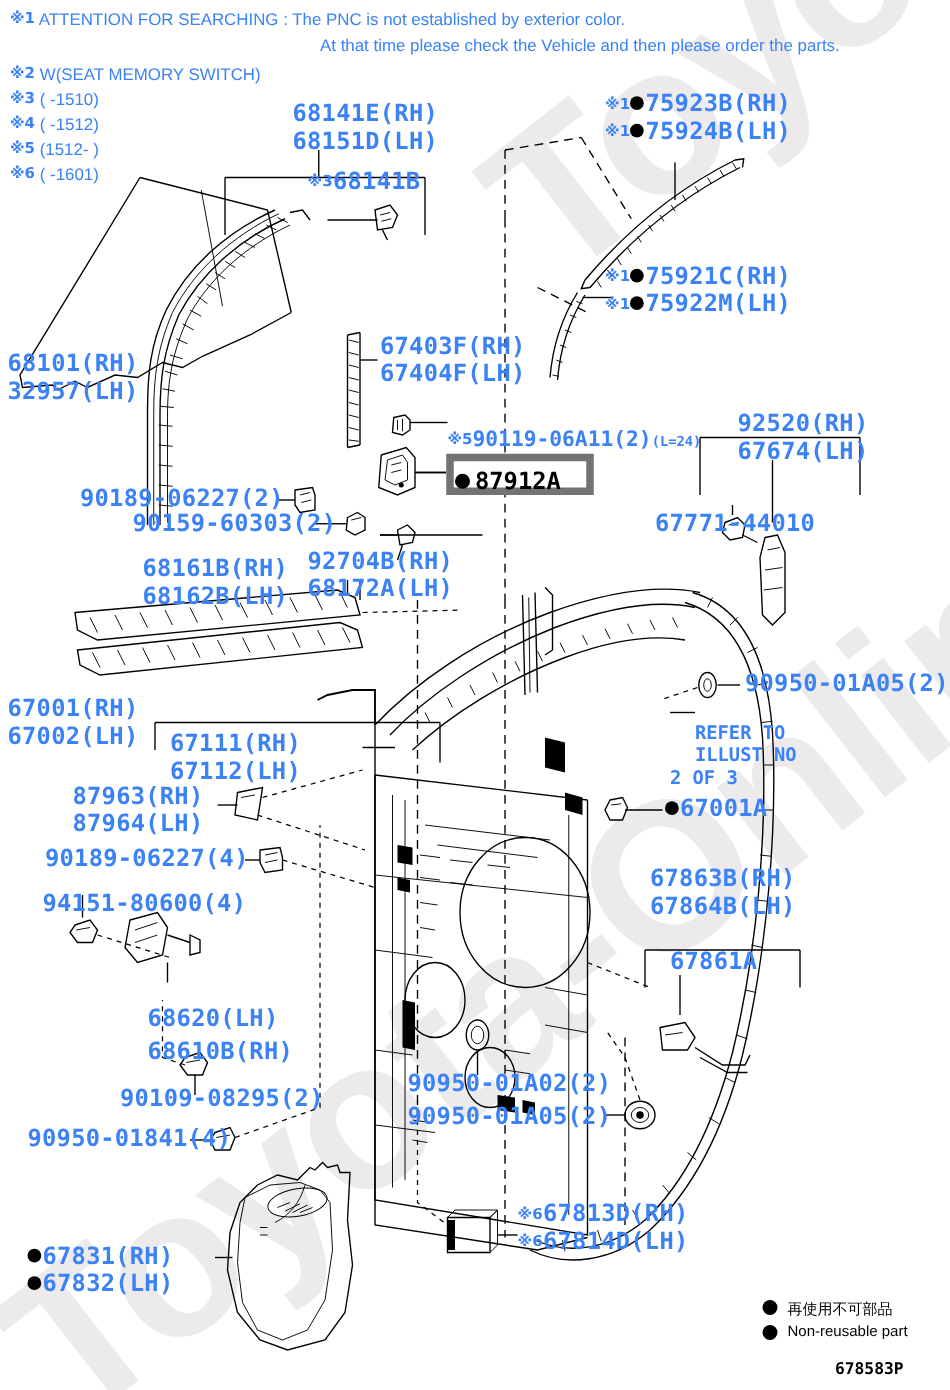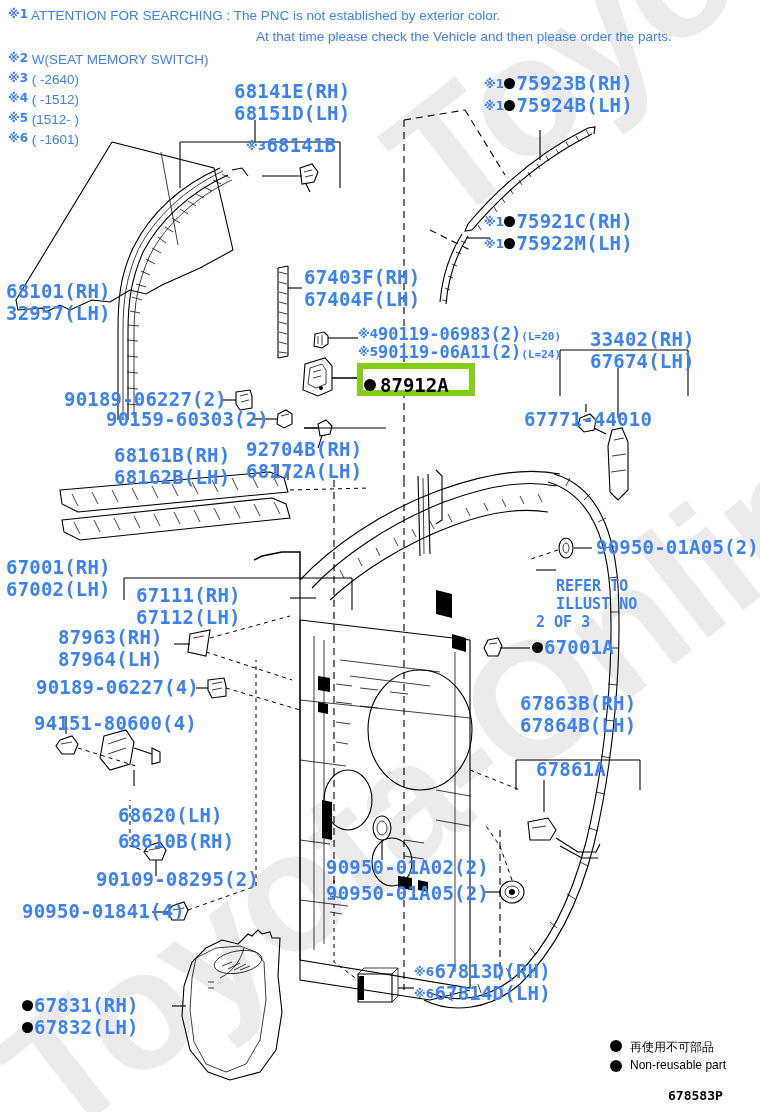--- a/index.html
+++ b/index.html
@@ -80,21 +80,21 @@
     background:#000;
     vertical-align:1px;
     margin-right:1px;
   }
 
   
   #hl{
     position:absolute;
     left:357px; top:363px;
     width:118px; height:33px;
-    border:6px solid #84cc16;
+    border:6px solid #737373;
     background:#ffffff;
     box-sizing:border-box;
     z-index:7;
   }
   #hl .hltxt{
     position:absolute;
     left:17px; top:5px;
     font-size:19px;
     font-weight:bold;
     font-family:"DejaVu Sans Mono", monospace;
@@ -560,44 +560,43 @@
     <path class="dsh" d="M404 480 L404 990"></path>
     <path class="dsh" d="M500 830 L500 980"></path>
 
     <circle class="fillk" cx="616" cy="1046" r="6"></circle>
     <circle class="fillk" cx="616" cy="1066" r="6"></circle>
   </svg>
 
   <div class="lab note" style="left:8px;  top:8px;"><span class="mark">※1</span> <span>ATTENTION FOR SEARCHING : The PNC is not established by exterior color.</span></div>
   <div class="lab note" style="left:256px;top:30px;"><span>At that time please check the Vehicle and then please order the parts.</span></div>
   <div class="lab note" style="left:8px;  top:52px;"><span class="mark">※2</span> <span>W(SEAT MEMORY SWITCH)</span></div>
-  <div class="lab note" style="left:8px;  top:72px;"><span class="mark">※3</span> <span>(      -2640)</span></div>
+  <div class="lab note" style="left:8px;  top:72px;"><span class="mark">※3</span> <span>(      -1510)</span></div>
   <div class="lab note" style="left:8px;  top:92px;"><span class="mark">※4</span> <span>(     -1512)</span></div>
   <div class="lab note" style="left:8px;  top:112px;"><span class="mark">※5</span> <span>(1512-      )</span></div>
   <div class="lab note" style="left:8px;  top:132px;"><span class="mark">※6</span> <span>(     -1601)</span></div>
 
   <div class="lab pn" style="left:234px;top:82px;">68141E(RH)</div>
   <div class="lab pn" style="left:234px;top:104px;">68151D(LH)</div>
   <div class="lab pn" style="left:246px;top:136px;"><span class="mark">※3</span><span>68141B</span></div>
 
   <div class="lab pn" style="left:484px;top:74px;"><span class="mark">※1</span><span class="bul"></span><span>75923B(RH)</span></div>
   <div class="lab pn" style="left:484px;top:96px;"><span class="mark">※1</span><span class="bul"></span><span>75924B(LH)</span></div>
   <div class="lab pn" style="left:484px;top:212px;"><span class="mark">※1</span><span class="bul"></span><span>75921C(RH)</span></div>
   <div class="lab pn" style="left:484px;top:234px;"><span class="mark">※1</span><span class="bul"></span><span>75922M(LH)</span></div>
 
   <div class="lab pn" style="left:6px;top:282px;">68101(RH)</div>
   <div class="lab pn" style="left:6px;top:304px;">32957(LH)</div>
 
   <div class="lab pn" style="left:304px;top:268px;">67403F(RH)</div>
   <div class="lab pn" style="left:304px;top:290px;">67404F(LH)</div>
 
-  <div class="lab pn-s" style="left:358px;top:326px;"><span class="mark">※4</span><span>90119-06983(2)</span><span class="sub">(L=20)</span></div>
   <div class="lab pn-s" style="left:358px;top:344px;"><span class="mark">※5</span><span>90119-06A11(2)</span><span class="sub">(L=24)</span></div>
 
-  <div class="lab pn" style="left:590px;top:330px;">33402(RH)</div>
+  <div class="lab pn" style="left:590px;top:330px;">92520(RH)</div>
   <div class="lab pn" style="left:590px;top:352px;">67674(LH)</div>
   <div class="lab pn" style="left:524px;top:410px;">67771-44010</div>
 
   <div class="lab pn" style="left:64px;top:390px;">90189-06227(2)</div>
   <div class="lab pn" style="left:106px;top:410px;">90159-60303(2)</div>
 
   <div class="lab pn" style="left:114px;top:446px;text-align:right;">68161B(RH)</div>
   <div class="lab pn" style="left:114px;top:468px;">68162B(LH)</div>
   <div class="lab pn" style="left:246px;top:440px;">92704B(RH)</div>
   <div class="lab pn" style="left:246px;top:462px;">68172A(LH)</div>

